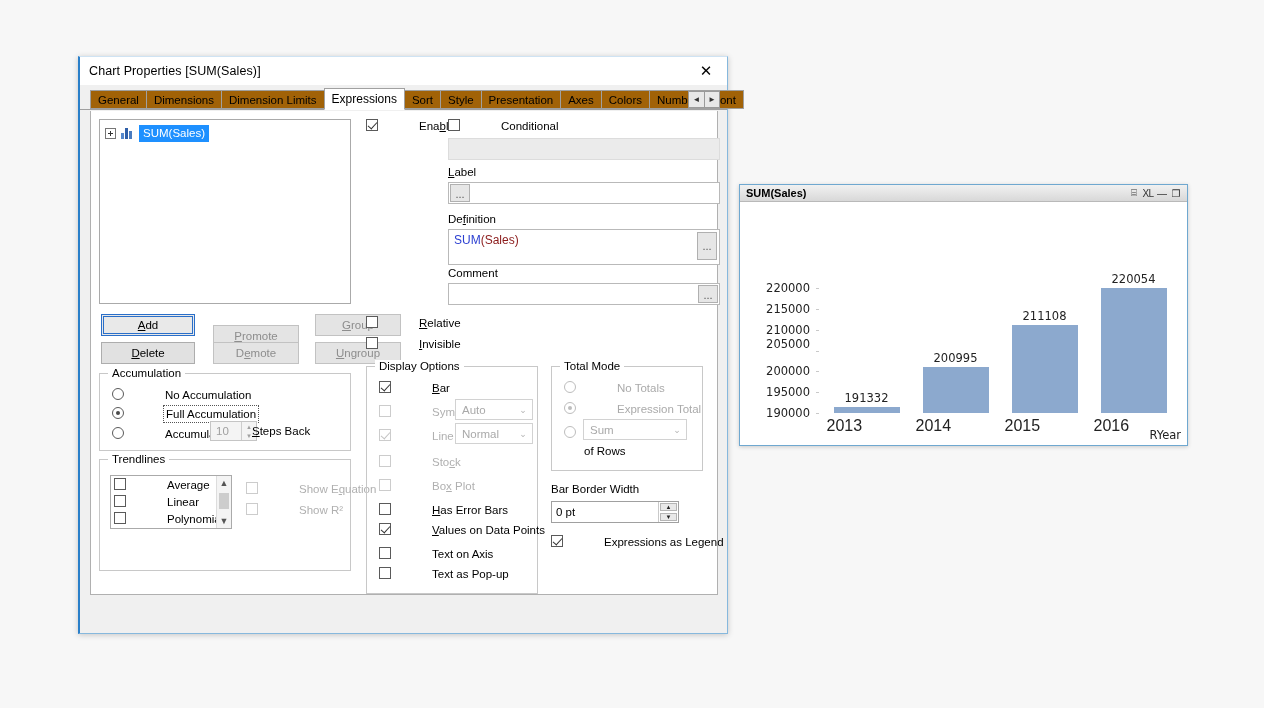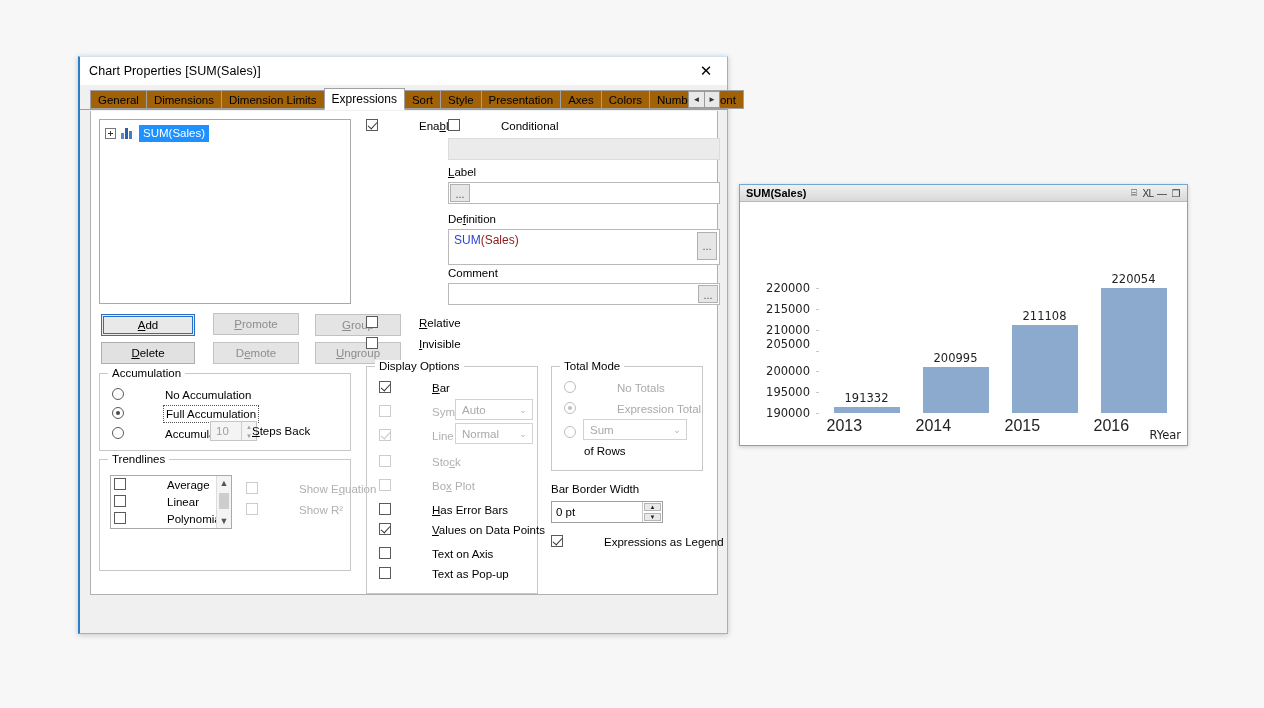--- a/index.html
+++ b/index.html
@@ -167,21 +167,21 @@
   .btn.disabled { color: #8d8d8d; background: #e4e4e4; border-color: #c2c2c2; }
   .btn.focus {
     border: 1px solid #2a6fc9;
     outline: 1px solid #2a6fc9;
     outline-offset: -3px;
     background: #e9e9e9;
   }
   .btn u { text-decoration: underline; }
 
   #btn-add     { position:absolute; left: 10px;  top: 203px; width: 94px; }
-  #btn-promote { position:absolute; left: 122px; top: 202px; width: 86px; }
+  #btn-promote { position:absolute; left: 122px; top: 214px; width: 86px; }
   #btn-group   { position:absolute; left: 224px; top: 203px; width: 86px; }
   #btn-delete  { position:absolute; left: 10px;  top: 231px; width: 94px; }
   #btn-demote  { position:absolute; left: 122px; top: 231px; width: 86px; }
   #btn-ungroup { position:absolute; left: 224px; top: 231px; width: 86px; }
 
   
   .groupbox {
     position: absolute;
     border: 1px solid #c8c8c8;
   }
@@ -312,21 +312,21 @@
   #tm-no   { position: absolute; left: 12px; top: 14px; }
   #tm-expr { position: absolute; left: 12px; top: 35px; }
   #tm-sum-radio { position: absolute; left: 12px; top: 59px; }
   #combo-sum { left: 31px; top: 52px; width: 104px; }
   #tm-ofrows { position: absolute; left: 32px; top: 78px; font-size: 11.5px; }
 
   
   #bbw-label { position: absolute; left: 460px; top: 372px; font-size: 11.5px; }
   #bbw-box {
     position: absolute; left: 460px; top: 390px;
-    width: 112px; height: 22px;
+    width: 128px; height: 22px;
     border: 1px solid #a0a0a0; background: #fff;
     display: flex; align-items: center;
   }
   #bbw-box .val { padding-left: 4px; font-size: 11.5px; flex: 1; }
   #bbw-box .arrows {
     width: 20px; height: 100%;
     display: flex; flex-direction: column;
     border-left: 1px solid #c9c9c9;
   }
   #bbw-box .arrows span {

